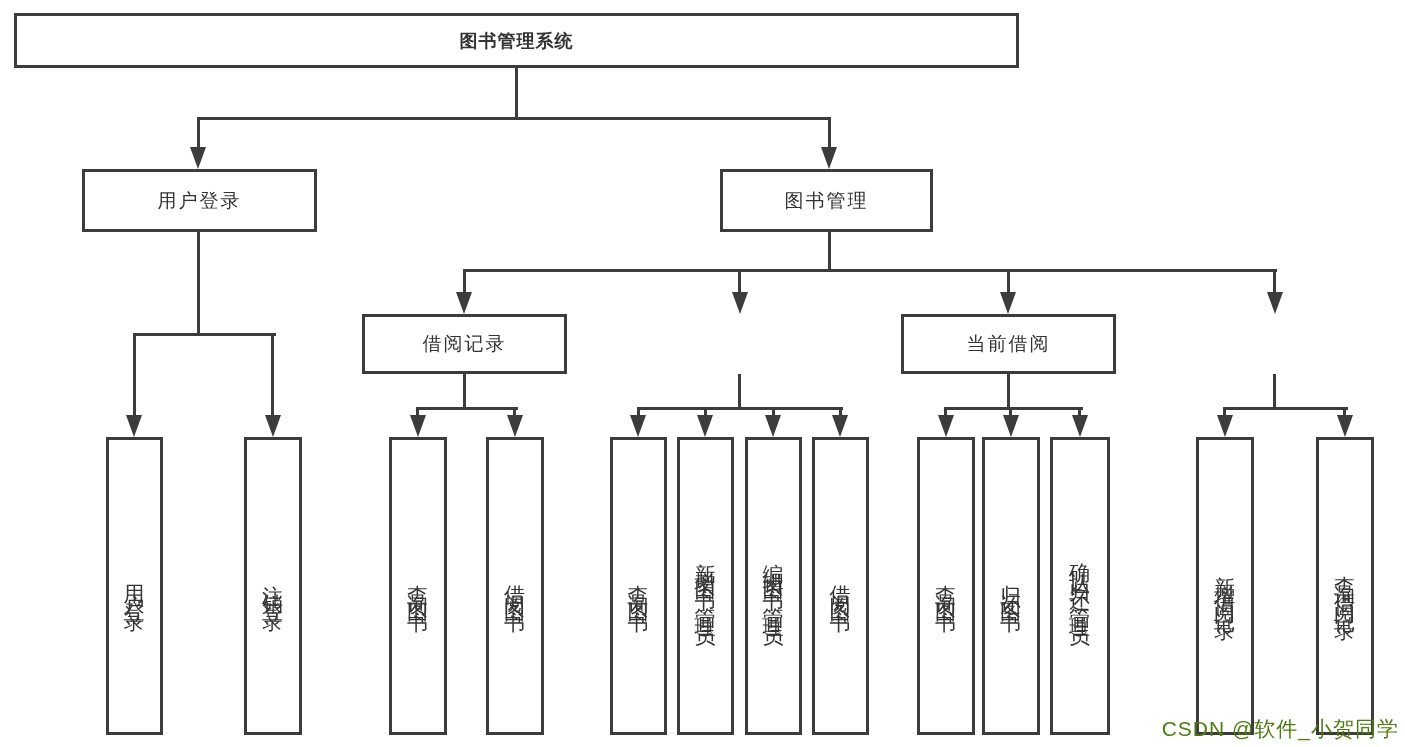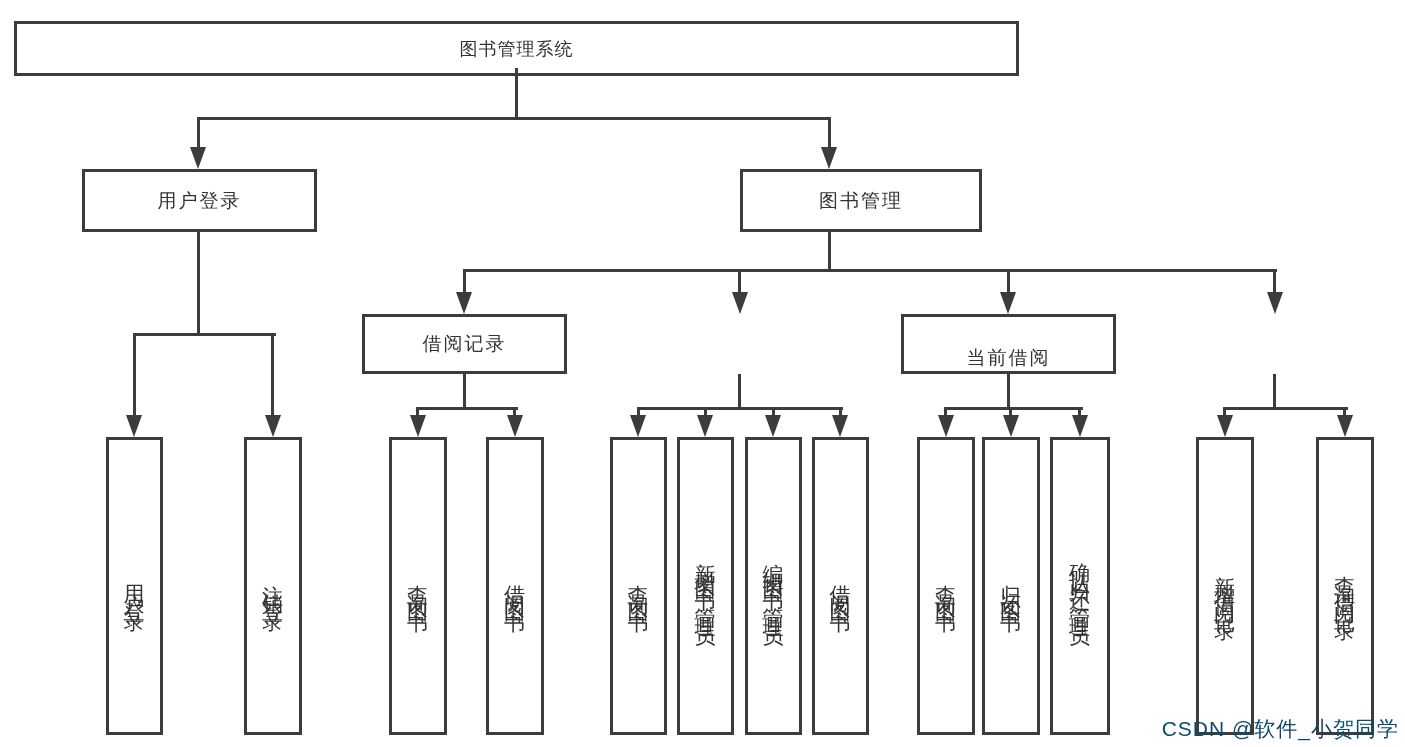--- a/index.html
+++ b/index.html
@@ -20,43 +20,43 @@
     font-size:21px; line-height:1; letter-spacing:9px; white-space:nowrap;
   }
   .line { position:absolute; background:#3c3c3c; }
   .arrow {
     position:absolute; width:0; height:0;
     border-left:8px solid transparent; border-right:8px solid transparent;
     border-top:22px solid #3c3c3c;
   }
   .watermark {
     position:absolute; right:6px; bottom:4px;
-    color:#0c4a6e; font-size:21px; letter-spacing:1px; white-space:nowrap;
+    color:#4d7c0f; font-size:21px; letter-spacing:1px; white-space:nowrap;
   }
 </style>
 </head>
 <body>
 
 <div class="canvas">
 
-  <div class="box" style="left:14px; top:21px; width:1005px; height:55px;">
+  <div class="box" style="left:14px; top:13px; width:1005px; height:55px;font-weight:bold;">
     <span class="root-label">图书管理系统</span>
   </div>
 
   <div class="line" style="left:515px; top:68px; width:3px; height:52px;"></div>
   <div class="line" style="left:197px; top:117px; width:634px; height:3px;"></div>
   <div class="line" style="left:197px; top:117px; width:3px; height:31px;"></div>
   <div class="arrow" style="left:190px; top:147px;"></div>
   <div class="line" style="left:828px; top:117px; width:3px; height:31px;"></div>
   <div class="arrow" style="left:821px; top:147px;"></div>
 
   <div class="box" style="left:82px; top:169px; width:235px; height:63px;">
     <span class="hlabel">用户登录</span>
   </div>
-  <div class="box" style="left:740px; top:169px; width:242px; height:63px;">
+  <div class="box" style="left:720px; top:169px; width:213px; height:63px;">
     <span class="hlabel">图书管理</span>
   </div>
 
   <div class="line" style="left:197px; top:232px; width:3px; height:104px;"></div>
   <div class="line" style="left:133px; top:333px; width:143px; height:3px;"></div>
   <div class="line" style="left:133px; top:333px; width:3px; height:84px;"></div>
   <div class="arrow" style="left:126px; top:415px;"></div>
   <div class="line" style="left:271px; top:333px; width:3px; height:84px;"></div>
   <div class="arrow" style="left:265px; top:415px;"></div>
 
@@ -67,21 +67,21 @@
   <div class="line" style="left:738px; top:269px; width:3px; height:25px;"></div>
   <div class="arrow" style="left:732px; top:292px;"></div>
   <div class="line" style="left:1007px; top:269px; width:3px; height:25px;"></div>
   <div class="arrow" style="left:1000px; top:292px;"></div>
   <div class="line" style="left:1273px; top:269px; width:3px; height:25px;"></div>
   <div class="arrow" style="left:1267px; top:292px;"></div>
 
   <div class="box" style="left:362px; top:314px; width:205px; height:60px;">
     <span class="hlabel">借阅记录</span>
   </div>
-  <div class="box" style="left:901px; top:314px; width:215px; height:60px;align-items:flex-end;">
+  <div class="box" style="left:901px; top:314px; width:215px; height:60px;">
     <span class="hlabel">当前借阅</span>
   </div>
 
   <div class="line" style="left:463px; top:374px; width:3px; height:36px;"></div>
   <div class="line" style="left:416px; top:407px; width:102px; height:3px;"></div>
   <div class="line" style="left:416px; top:407px; width:3px; height:11px;"></div>
   <div class="arrow" style="left:410px; top:415px;"></div>
   <div class="line" style="left:513px; top:407px; width:3px; height:11px;"></div>
   <div class="arrow" style="left:507px; top:415px;"></div>
 

